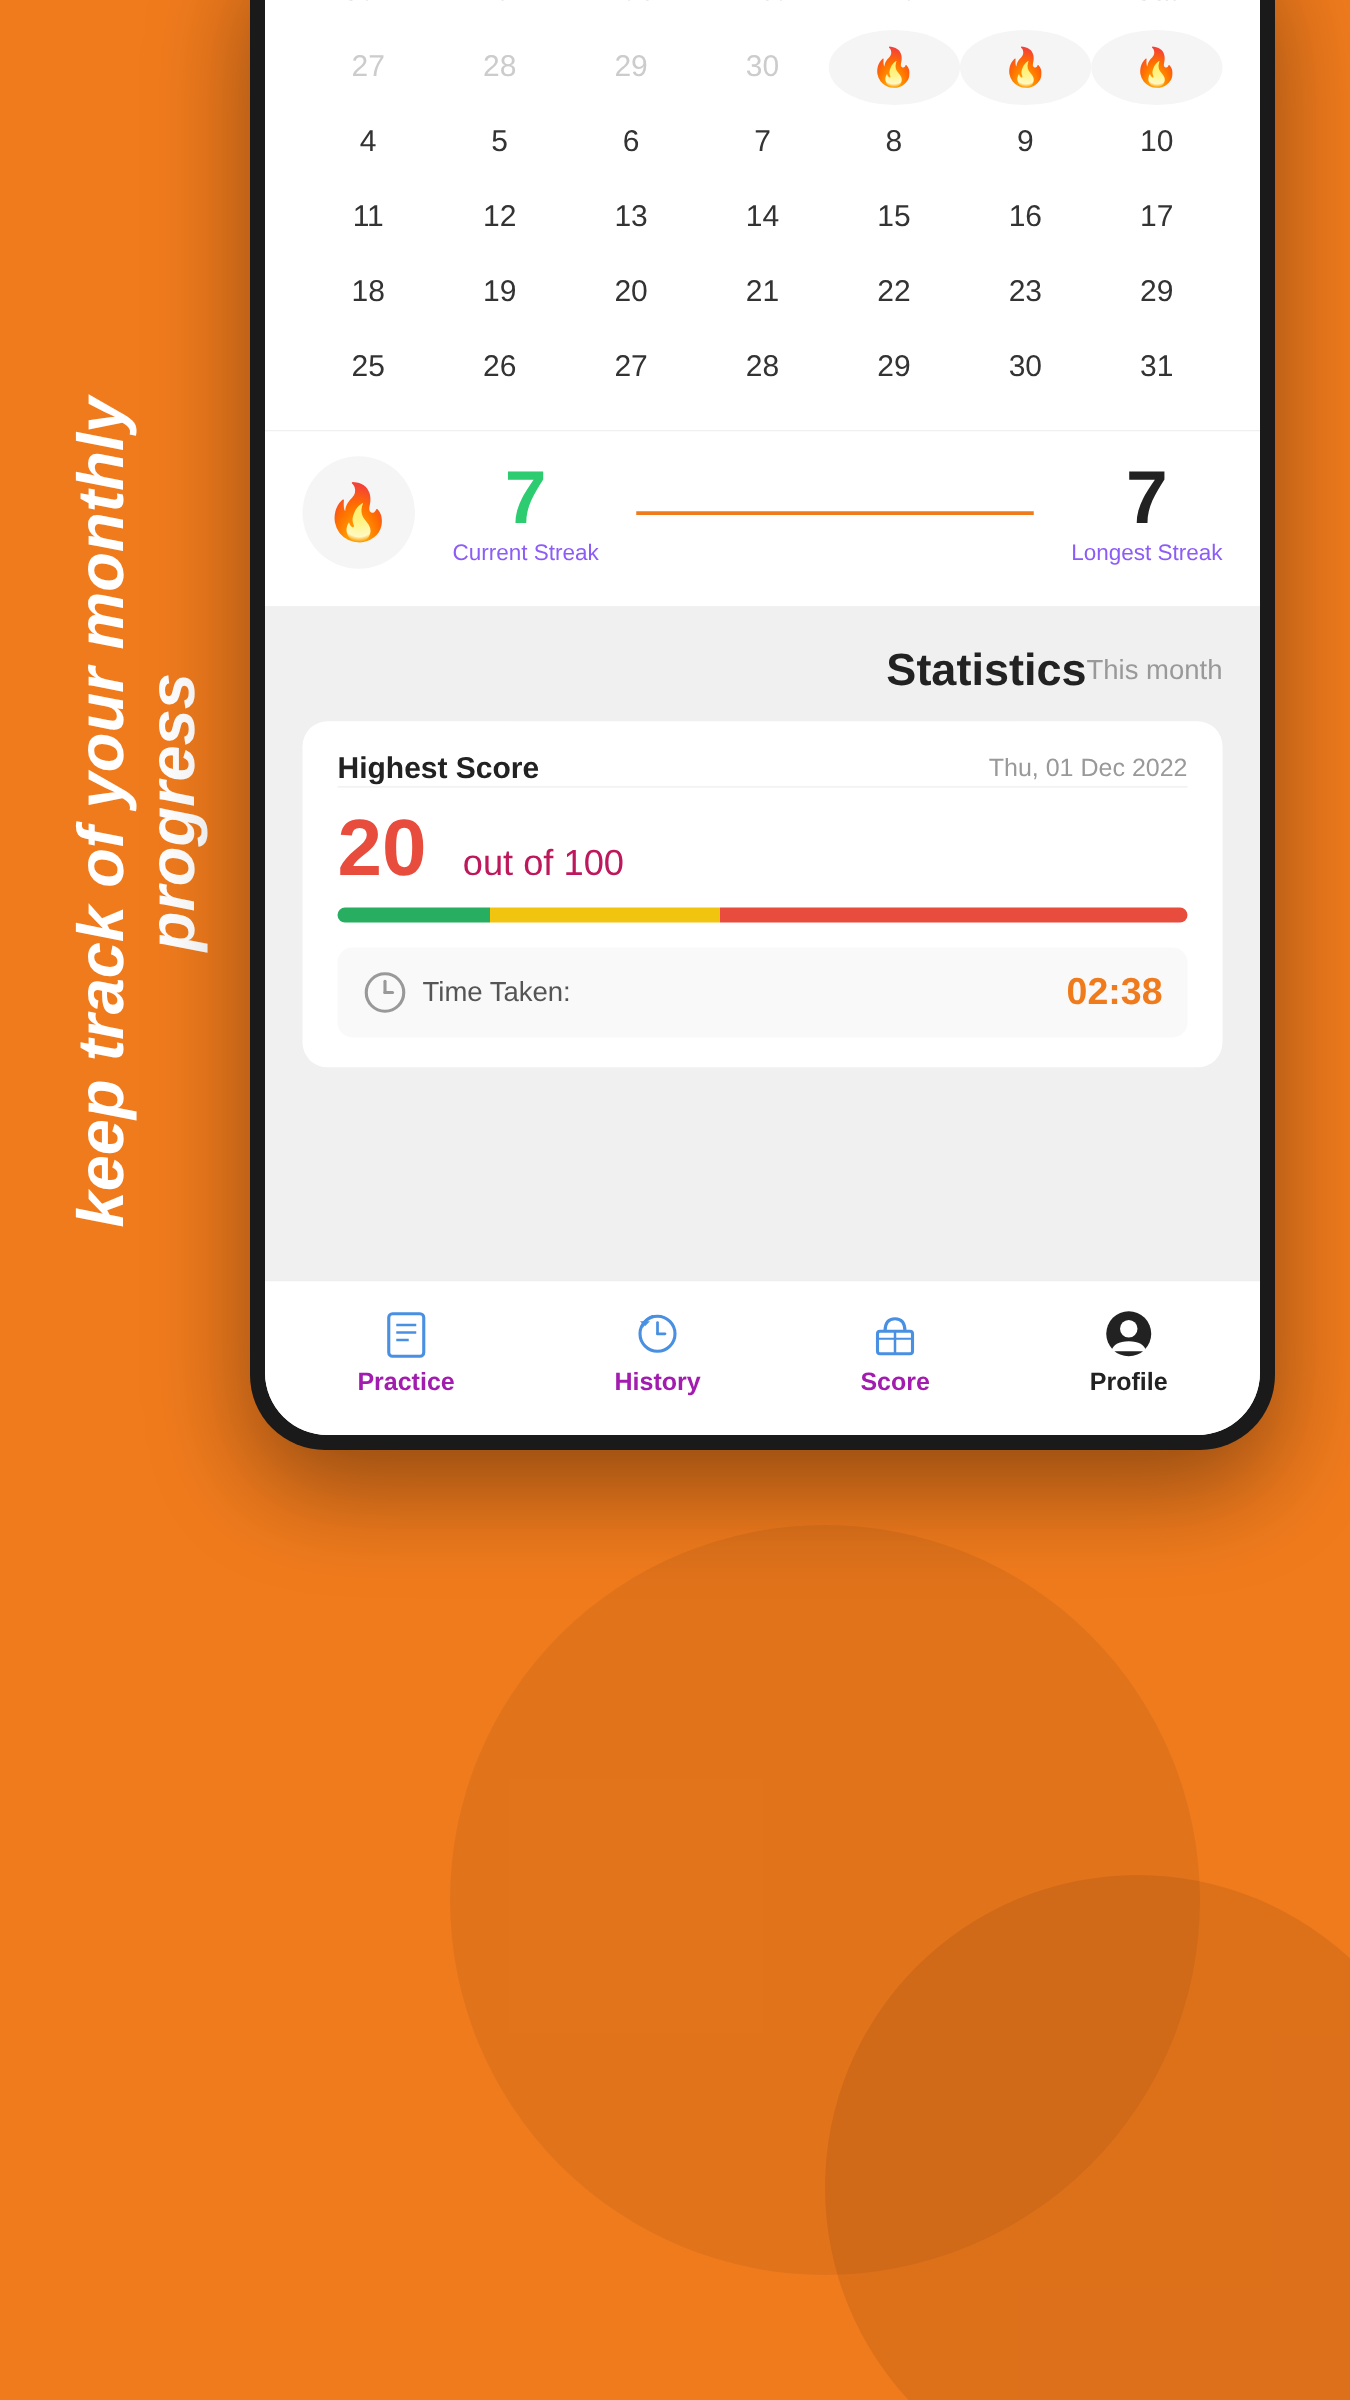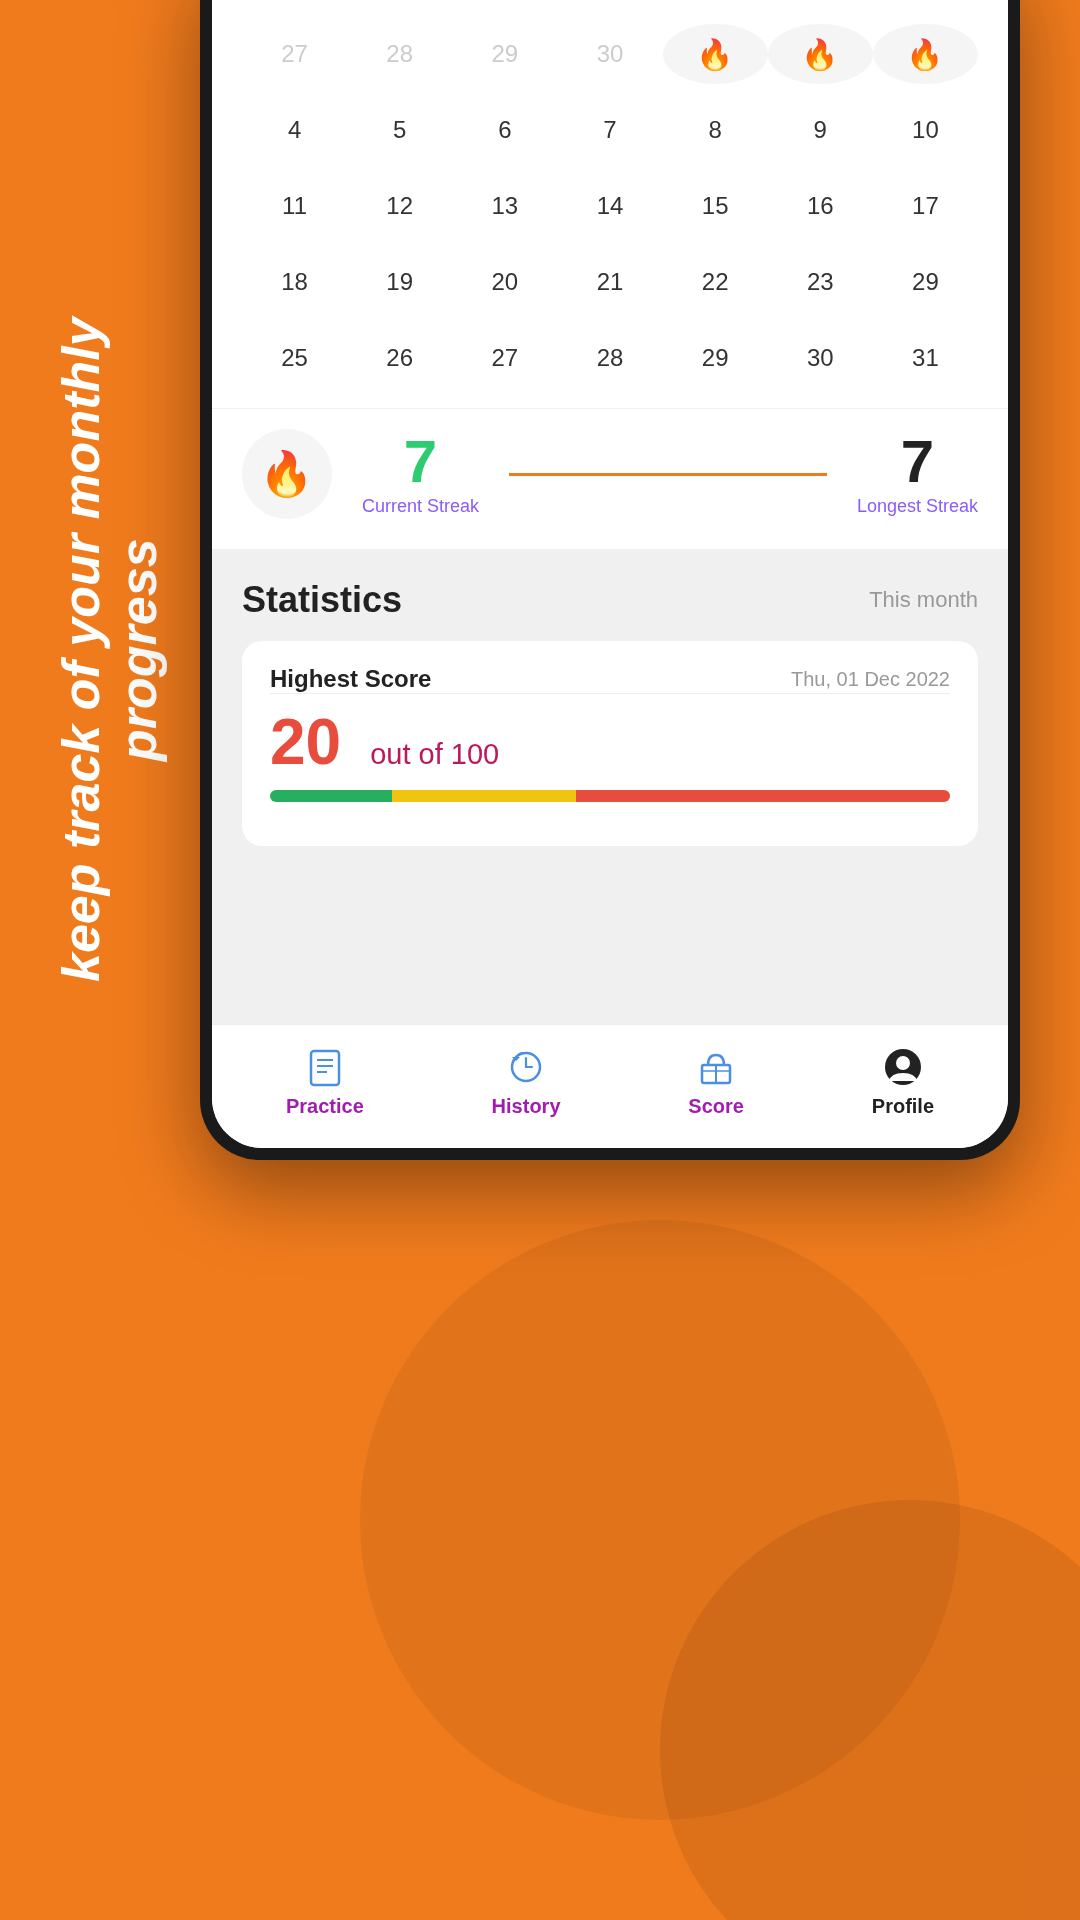--- a/index.html
+++ b/index.html
@@ -99,21 +99,21 @@
       font-size: 22px;
       color: #999;
       font-weight: 600;
       padding: 8px 0;
     }
 
     .calendar-grid {
       display: grid;
       grid-template-columns: repeat(7, 1fr);
       text-align: center;
-      row-gap: 16px;
+      row-gap: 0;
     }
 
     .cal-cell {
       padding: 10px 4px;
       font-size: 24px;
       color: #333;
       font-weight: 500;
       display: flex;
       align-items: center;
       justify-content: center;
@@ -186,21 +186,21 @@
 
     
     .statistics-section {
       background: #f0f0f0;
       flex: 1;
       padding: 30px 30px 0;
     }
 
     .statistics-header {
       display: flex;
-      justify-content: space-between;
+      justify-content: flex-end;
       align-items: center;
       margin-bottom: 20px;
     }
 
     .statistics-title {
       font-size: 36px;
       font-weight: 700;
       color: #222;
     }
 
@@ -437,20 +437,31 @@
         </div>
 
 
         <div class="score-display">
           <span class="score-big">20</span>
           <span class="score-out-of">out of 100</span>
         </div>
 
         <div class="score-bar"></div>
 
+        <div class="time-taken-row">
+          <div class="time-taken-left">
+            <svg width="36" height="36" viewBox="0 0 36 36">
+              <circle cx="18" cy="18" r="15" stroke="#999" stroke-width="2.5" fill="none"></circle>
+              <line x1="18" y1="18" x2="18" y2="9" stroke="#999" stroke-width="2.5" stroke-linecap="round"></line>
+              <line x1="18" y1="18" x2="24" y2="18" stroke="#999" stroke-width="2.5" stroke-linecap="round"></line>
+            </svg>
+            <span>Time Taken:</span>
+          </div>
+          <span class="time-value">02:38</span>
+        </div>
       </div>
     </div>
 
     <div style="flex:1; background:#f0f0f0;"></div>
 
     <div class="bottom-nav">
 
       <div class="nav-item">
         <div class="nav-icon">
           <svg width="40" height="40" viewBox="0 0 40 40" fill="none">

